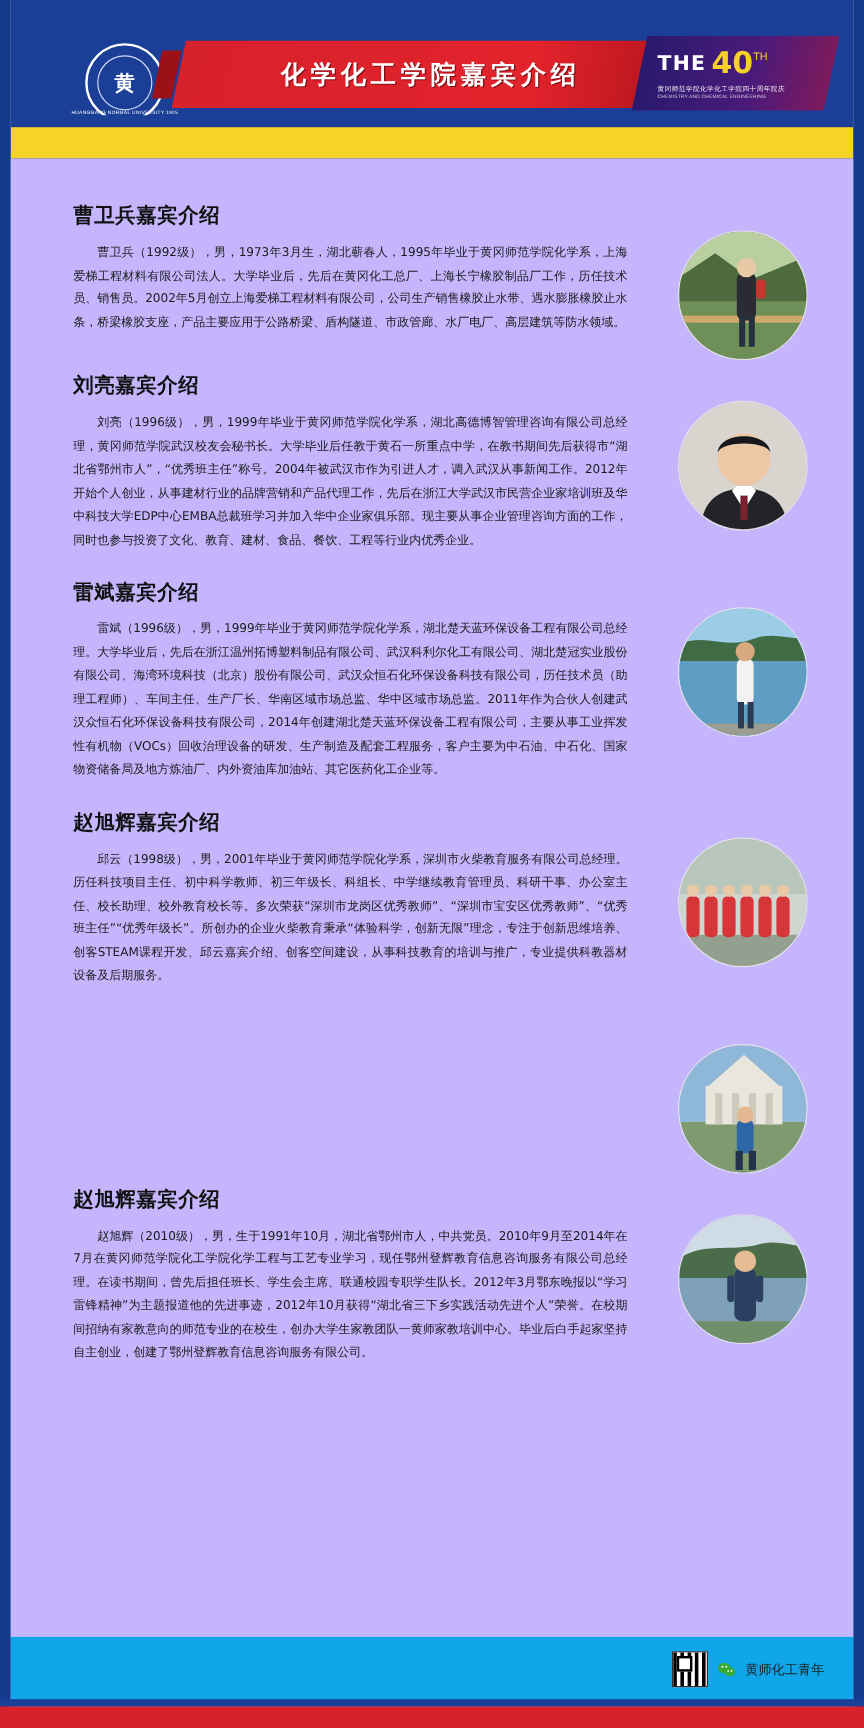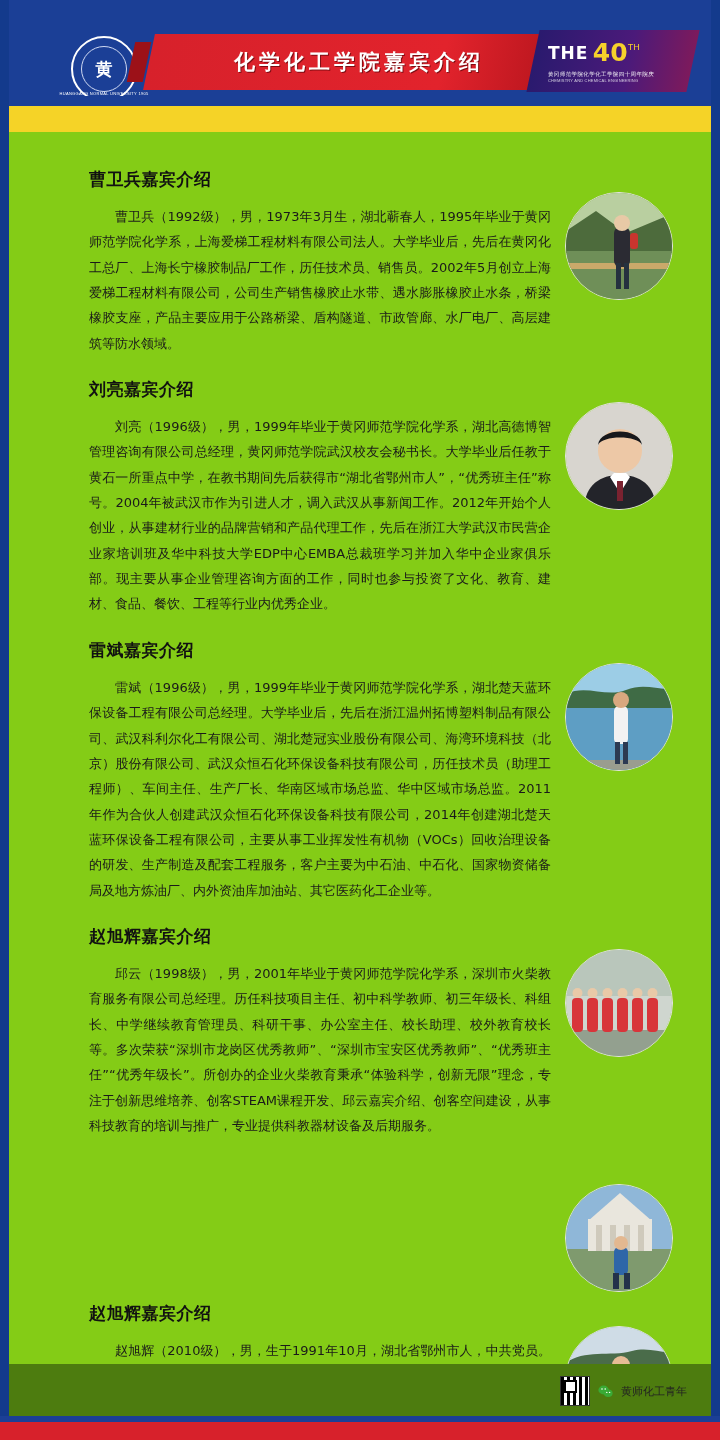--- a/index.html
+++ b/index.html
@@ -143,40 +143,40 @@
   }
   .anniv-sub2 {
     font-size: 4px;
     letter-spacing: .2px;
     opacity: .75;
     white-space: nowrap;
   }
 
   
   .content {
-    padding: 36px 38px 0 80px;
-    background: #84cc16;
+    padding: 36px 38px 0 52px;
+    background: #c4b5fd;
     height: 1232px;
   }
   .entry {
     position: relative;
     margin-bottom: 22px;
     min-height: 120px;
   }
   .entry-title {
     font-size: 17px;
     font-weight: bold;
     color: #111111;
     margin: 0 0 8px 0;
     font-family: "DejaVu Sans", sans-serif;
     letter-spacing: .5px;
   }
   .entry-body {
     width: 462px;
-    font-size: 13px;
+    font-size: 10px;
     line-height: 1.95;
     color: #1a1a1a;
     text-align: justify;
     text-indent: 2em;
     font-family: "DejaVu Sans", sans-serif;
   }
   .photo {
     position: absolute;
     right: 0;
     top: 24px;
@@ -185,21 +185,21 @@
     border-radius: 50%;
     overflow: hidden;
     border: 1px solid #e3e3e3;
   }
   .photo svg { display: block; }
 
   
   .footer {
     position: relative;
     height: 76px;
-    background: #4d7c0f;
+    background: #0ea5e9;
     padding: 12px 24px 0 0;
     text-align: right;
   }
   .qr-row {
     display: inline-flex;
     align-items: center;
     gap: 8px;
   }
   .qr {
     width: 30px; height: 30px;

